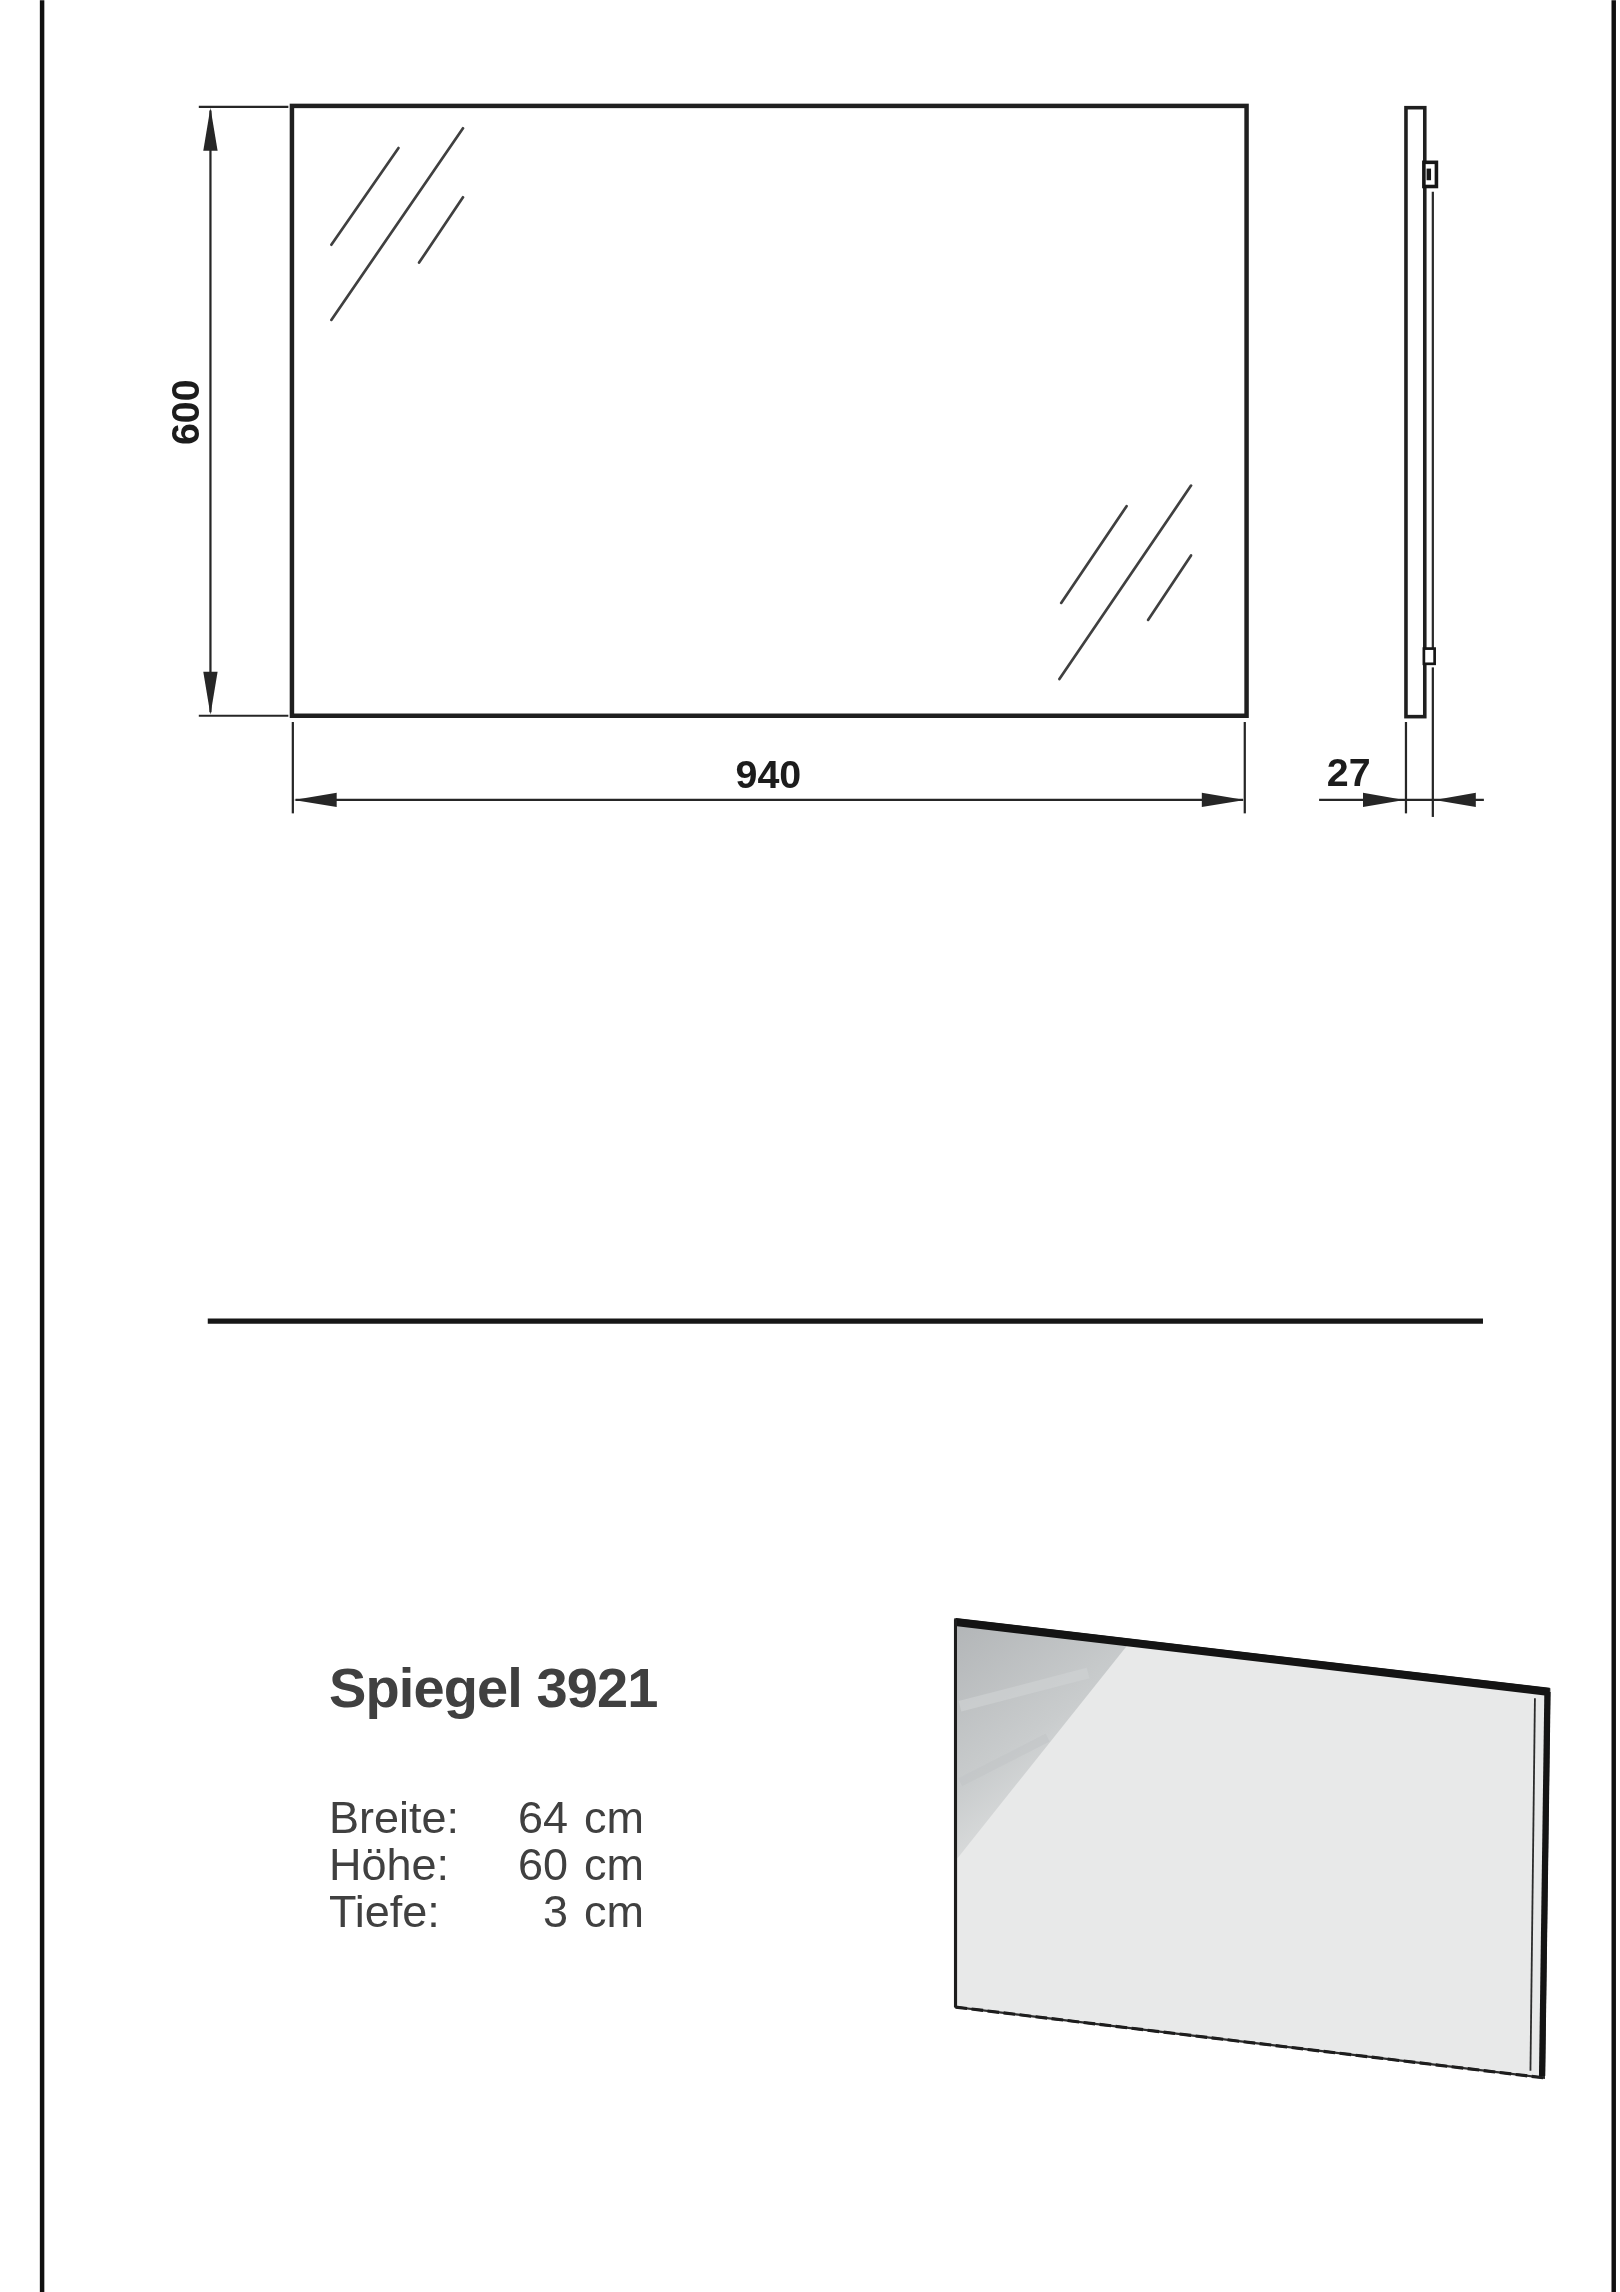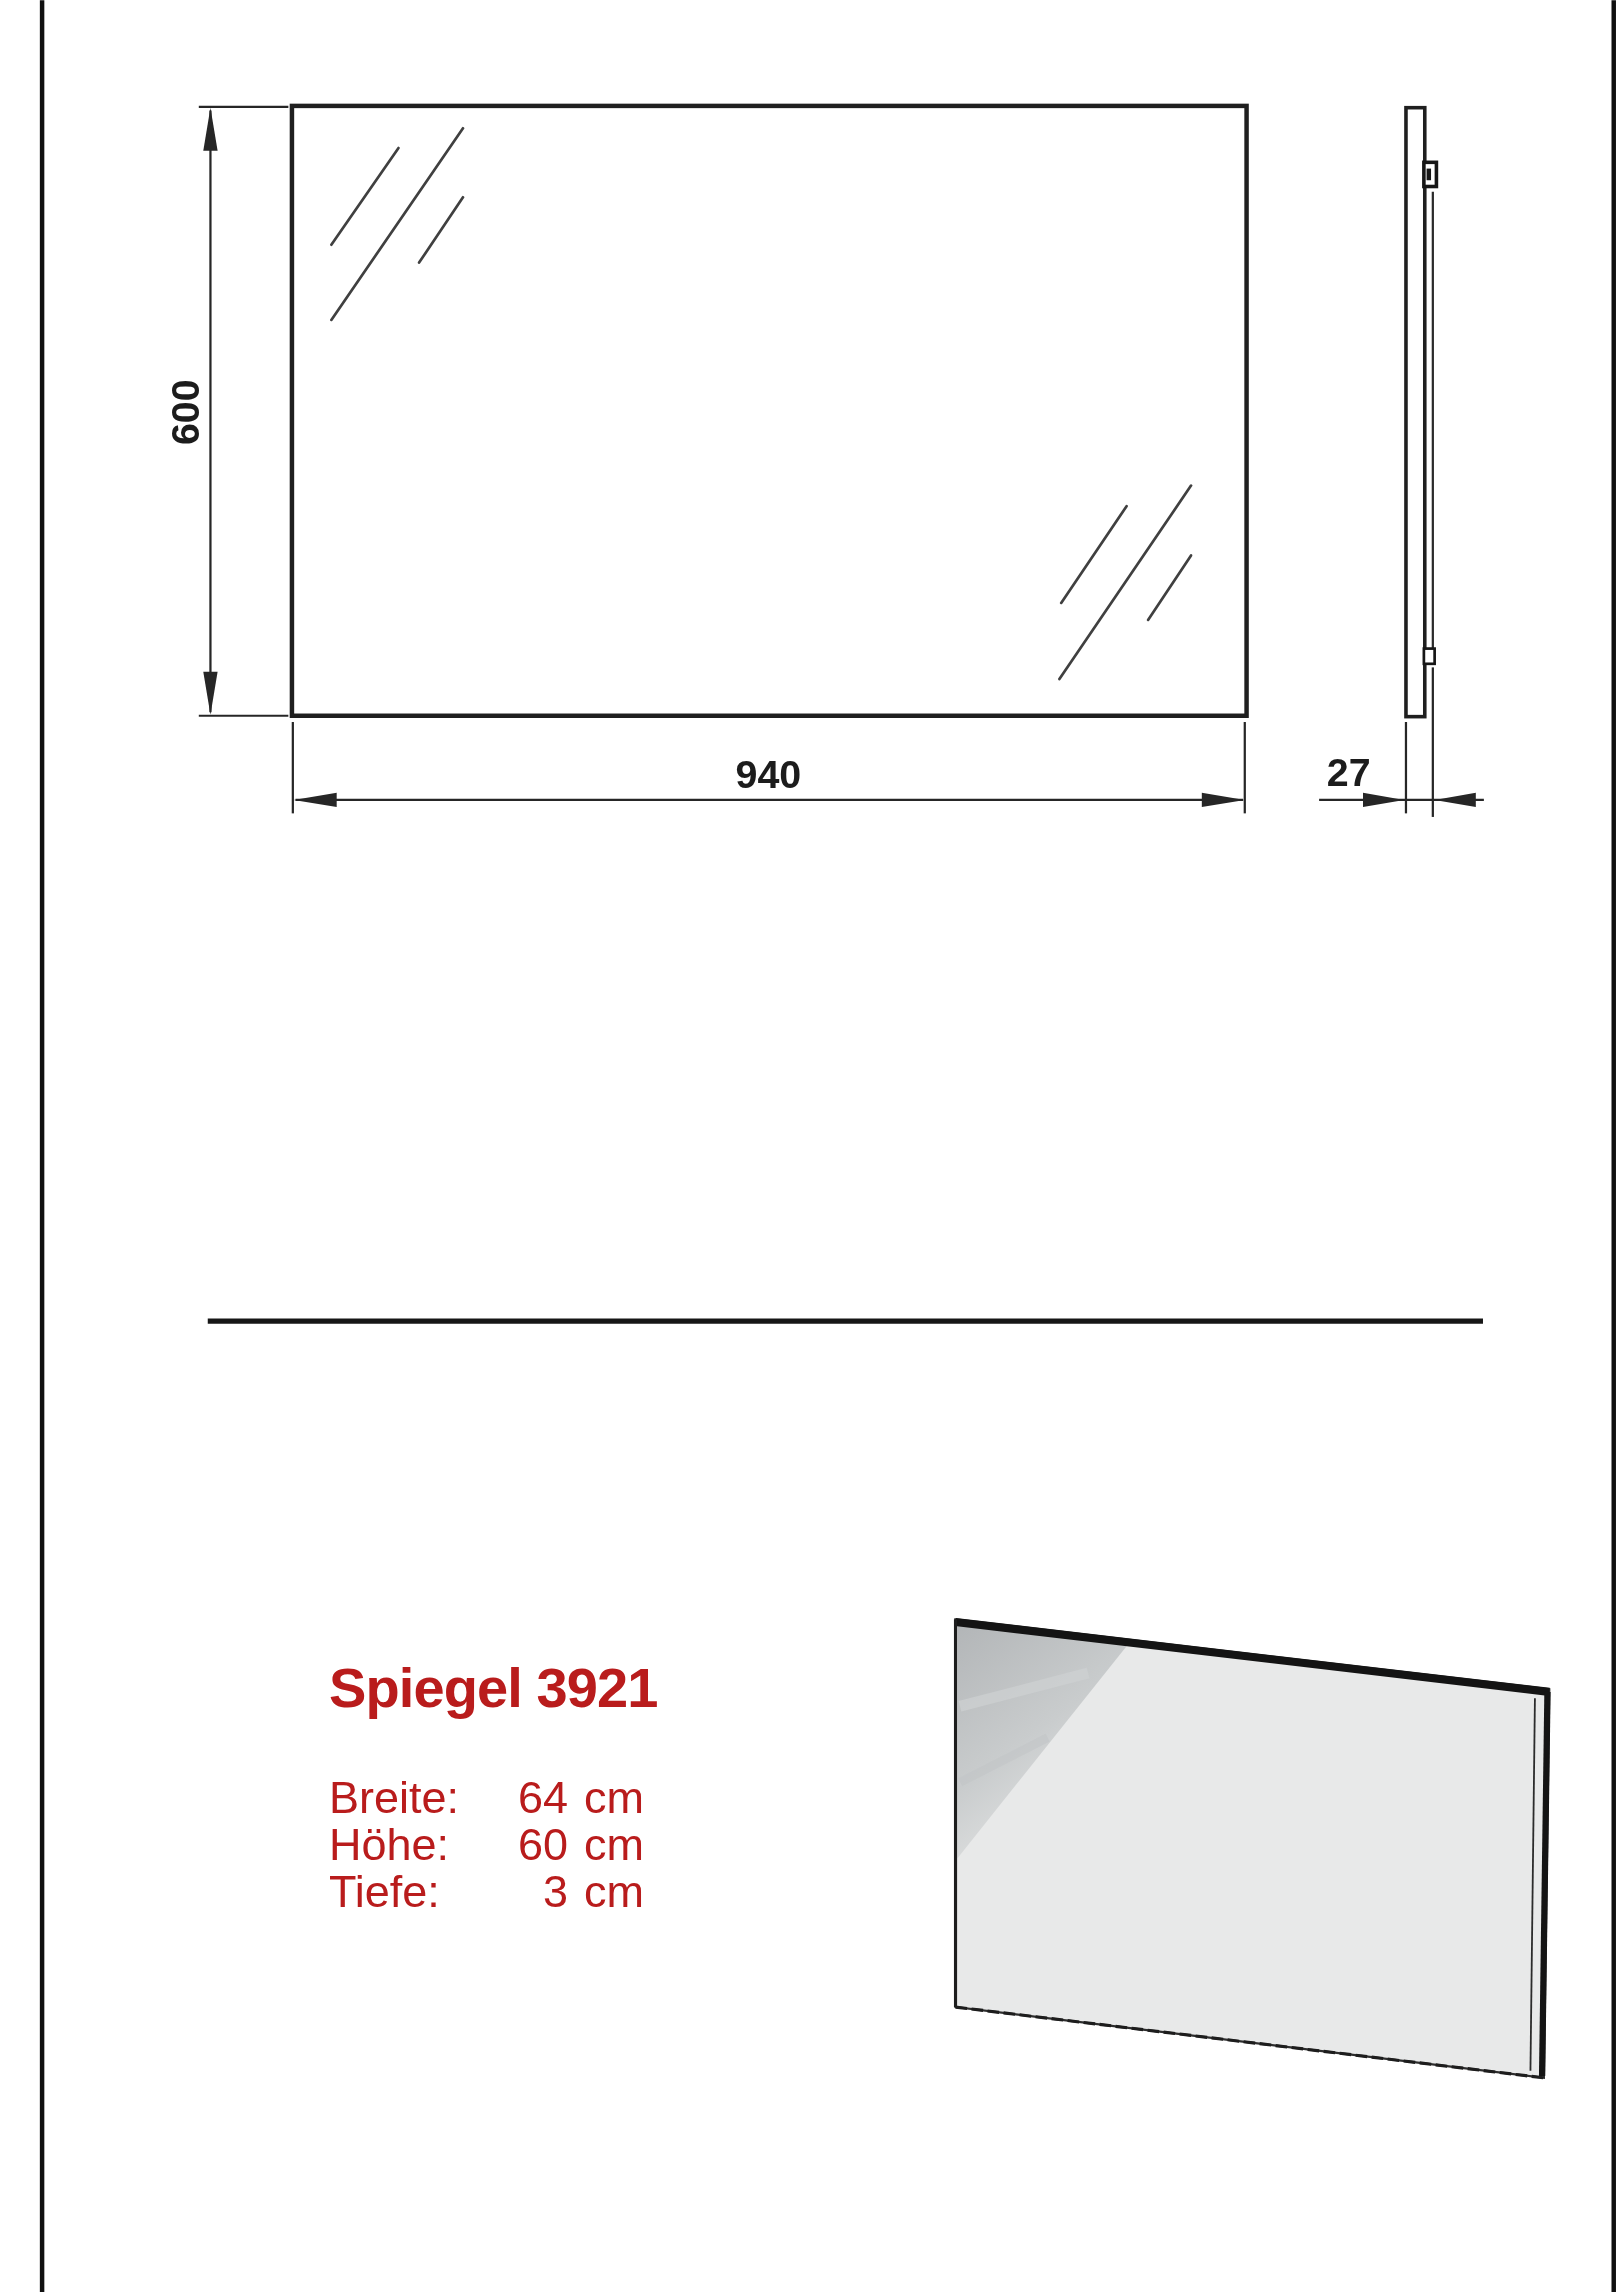--- a/index.html
+++ b/index.html
@@ -25,31 +25,31 @@
   .dim-label {
     font-family: "Liberation Sans", sans-serif;
     font-weight: bold;
     font-size: 44px;
     fill: #1c1c1c;
   }
   .product-info {
     position: absolute;
     left: 329px;
     top: 1658px;
-    color: #b91c1c;
+    color: #404040;
   }
   .product-title {
     font-size: 56px;
     font-weight: bold;
     line-height: 59px;
     letter-spacing: -0.9px;
     white-space: nowrap;
   }
   .spec-table {
-    margin-top: 57px;
+    margin-top: 77px;
   }
   .spec-row {
     display: flex;
     font-size: 45px;
     line-height: 47px;
     font-weight: normal;
     white-space: nowrap;
   }
   .spec-label {
     width: 145px;

